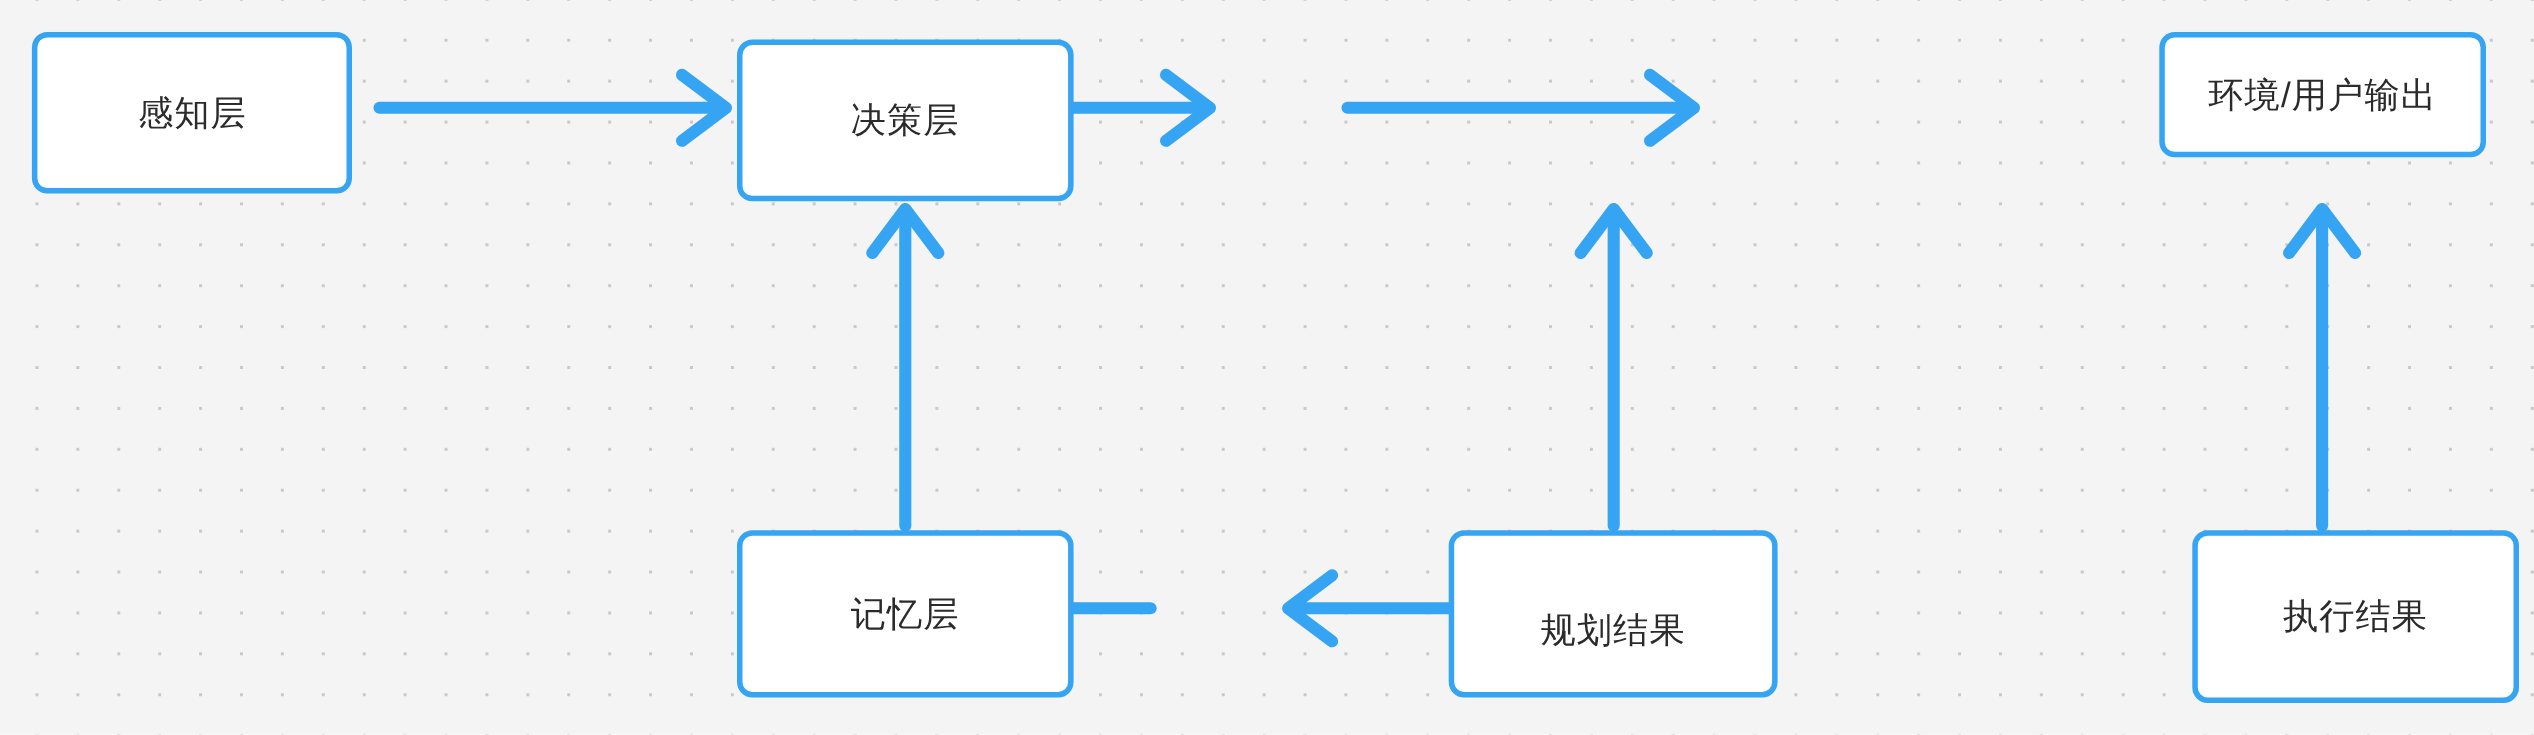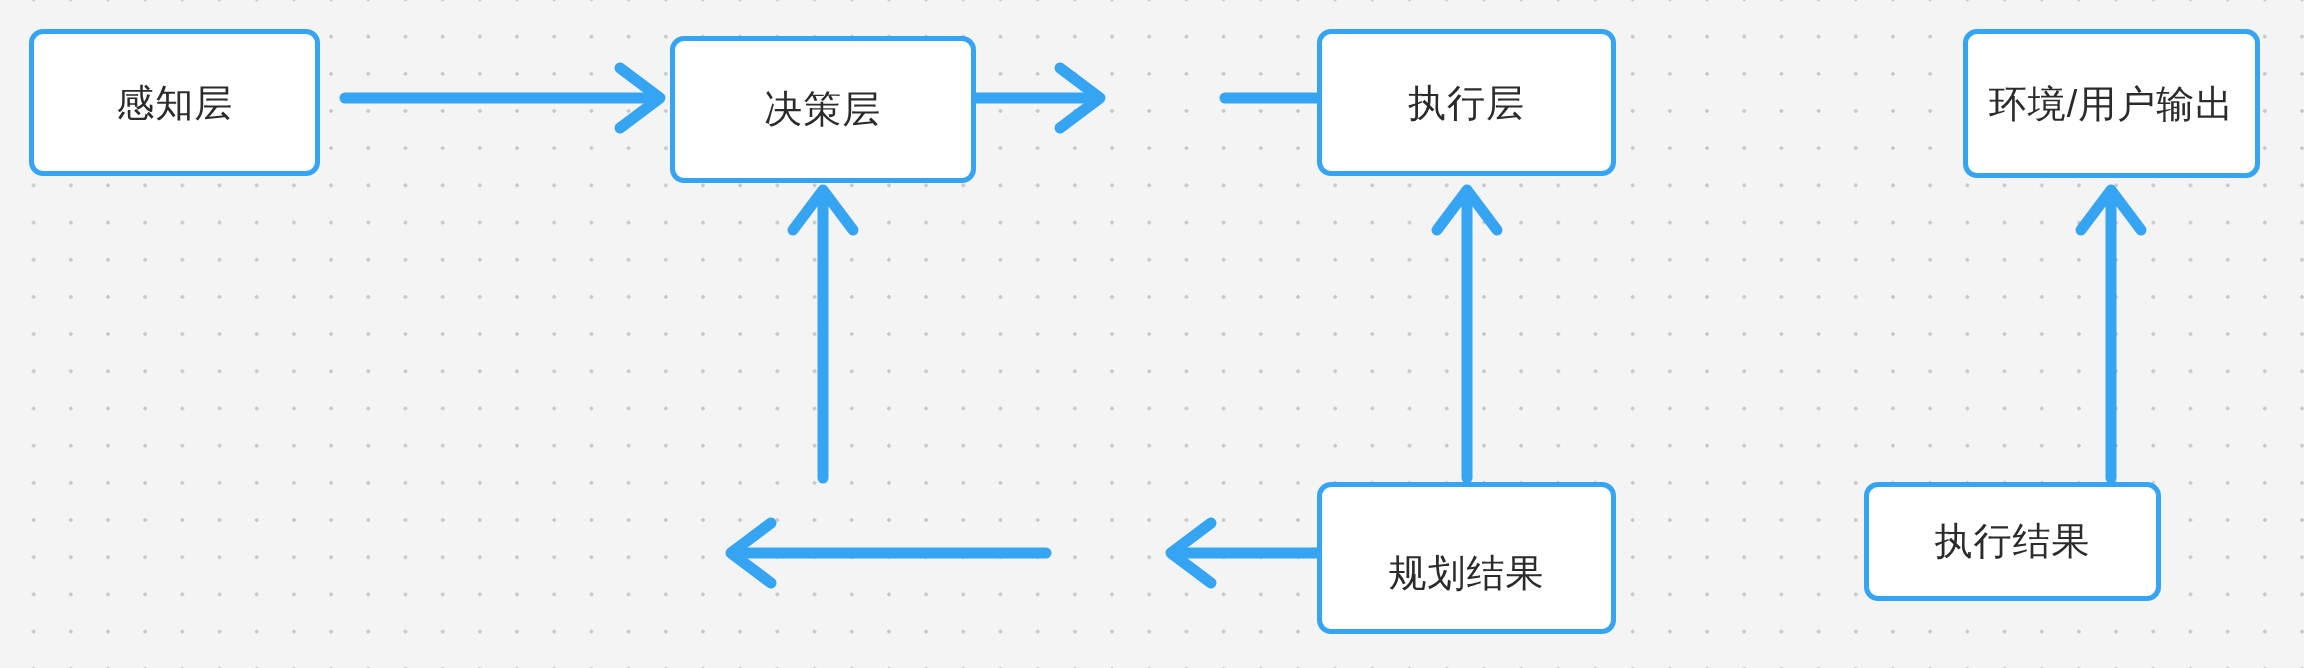--- a/index.html
+++ b/index.html
@@ -24,21 +24,21 @@
     box-sizing: border-box;
     background: #ffffff;
     border: 5px solid #35a4f3;
     border-radius: 14px;
     display: flex;
     align-items: center;
     justify-content: center;
     z-index: 5;
   }
   .node-label {
-    font-size: 38px;
+    font-size: 32px;
     color: #2b2b2b;
     letter-spacing: 1px;
     line-height: 1;
     white-space: nowrap;
     font-weight: 400;
   }
 
   .edge-svg {
     position: absolute;
     left: 0;
@@ -110,31 +110,31 @@
   </svg>
 
   <div class="node" style="left: 29.3878px; top: 29.3626px; width: 290.939px; height: 146.813px; border-color: rgb(53, 164, 243);">
     <span class="node-label" style="color: rgb(43, 43, 43);">感知层</span>
   </div>
 
   <div class="node" style="left: 670.041px; top: 36px; width: 305.633px; height: 146.813px; border-color: rgb(53, 164, 243);">
     <span class="node-label" style="color: rgb(43, 43, 43);">决策层</span>
   </div>
 
-  <div class="node" style="left: 1316.57px; top: 29.3626px; width: 299.755px; height: 146.813px; border-color: rgb(53, 164, 243);">
-    <span class="node-label" style="color: rgb(43, 43, 43);">执行层</span>
-  </div>
 
-  <div class="node" style="left: 1963.1px; top: 29.3626px; width: 296.816px; height: 149px; border-color: rgb(53, 164, 243);">
+  <div class="node" style="left: 1963.1px; top: 29.3626px; width: 296.816px; height: 114px; border-color: rgb(53, 164, 243);">
     <span class="node-label" style="color: rgb(43, 43, 43);">环境/用户输出</span>
   </div>
 
+  <div class="node" style="left: 670.041px; top: 481.547px; width: 305.633px; height: 152.686px; border-color: rgb(53, 164, 243);">
+    <span class="node-label" style="color: rgb(43, 43, 43);">记忆层</span>
+  </div>
 
   <div class="node" style="left: 1316.57px; top: 481.547px; width: 299.755px; height: 152.686px; border-color: rgb(53, 164, 243);">
     <span class="node-label" style="color: rgb(43, 43, 43); margin-top: 30px;">规划结果</span>
   </div>
 
-  <div class="node" style="left: 1864px; top: 481.547px; width: 296.816px; height: 119px; border-color: rgb(53, 164, 243); text-align: center;">
+  <div class="node" style="left: 1993px; top: 481.547px; width: 296.816px; height: 157px; border-color: rgb(53, 164, 243); text-align: center;">
     <span class="node-label" style="color: rgb(43, 43, 43);">执行结果</span>
   </div>
 
 
 </div>
 
 </body></html>

